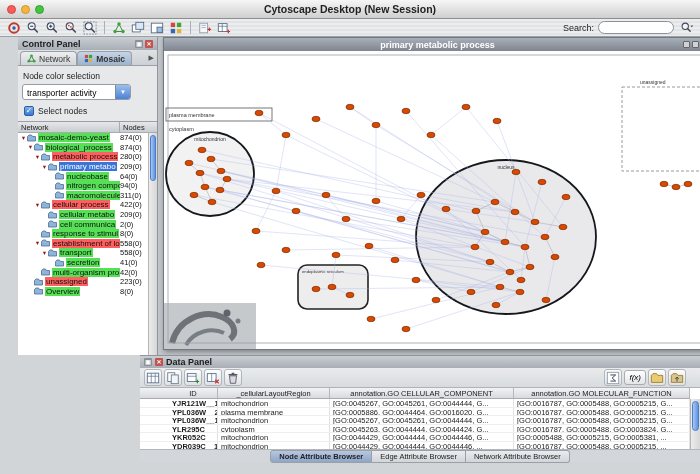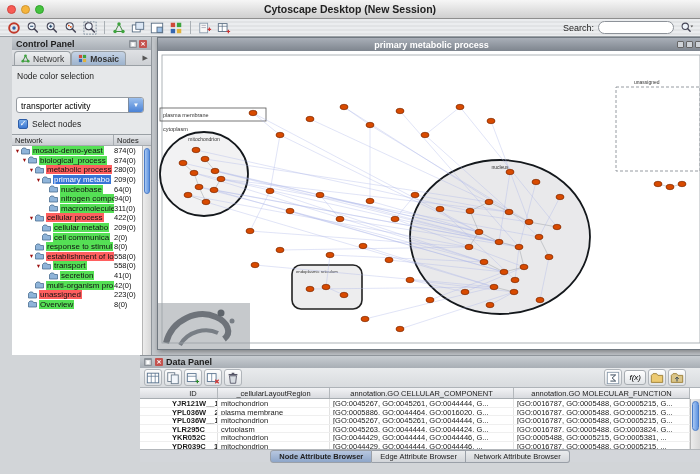--- a/index.html
+++ b/index.html
@@ -23,41 +23,41 @@
     background:repeating-linear-gradient(#ebedef 0 2px,#e1e3e5 2px 4px);
     border-bottom:1px solid #9aa0a5; display:flex; align-items:center; padding:0 5px; gap:1px; }
   .tb-btn { width:18px; height:16px; display:flex; align-items:center; justify-content:center; border-radius:3px; }
   .tb-sep { width:1px; height:13px; background:#aab0b5; margin:0 4px; }
   .search-wrap { margin-left:auto; display:flex; align-items:center; gap:4px; }
   .search-label { font-size:9px; color:#222; }
   .search-input { width:76px; height:13px; border:1px solid #8d9299; border-radius:7px; font-size:9px; padding:0 6px; background:#fff; outline:none; }
   .search-btn { width:17px; height:15px; display:flex; align-items:center; justify-content:center; }
 
   
-  .main { position:absolute; top:37px; left:12px; right:0; height:318px; }
+  .main { position:absolute; top:37px; left:18px; right:0; height:318px; }
   .control-panel { position:absolute; left:0; top:0; width:140px; height:318px;
     background:#e6e8ea; border-right:1px solid #8f959b; display:flex; flex-direction:column; }
   .panel-header { height:13px; flex:none; background:linear-gradient(#c9ced3,#a8aeb5);
     display:flex; align-items:center; padding:0 4px; font-size:9px; font-weight:bold; color:#1c1c1c; }
   .ph-icons { margin-left:auto; display:flex; gap:2px; }
   .ph-ic { width:8px; height:8px; font-size:6px; line-height:8px; text-align:center; color:#fff; border-radius:1px; }
   .ph-float { background:#8a9097; }
   .ph-close { background:#c4524e; }
 
   .cp-tabs { height:16px; flex:none; display:flex; align-items:flex-end;
     background:linear-gradient(#dfe1e4,#cdd0d4); border-bottom:1px solid #9aa0a5; padding-left:2px; }
   .cp-tab { height:14px; display:flex; align-items:center; gap:3px; padding:0 6px; font-size:8.5px;
     border:1px solid #9aa0a5; border-bottom:none; border-radius:4px 4px 0 0;
     background:linear-gradient(#eceef0,#d3d6d9); color:#333; }
   .cp-tab.selected { background:linear-gradient(#c6d4e6,#9db3cd); font-weight:bold; }
   .cp-tab-arrow { margin-left:auto; font-size:7px; color:#555; padding:0 3px 3px 0; }
 
   .cp-body { flex:none; padding:4px 4px 2px 4px; }
-  .section-label { font-size:8.5px; color:#222; margin:1px 0 16px 1px; }
-  .combo { display:flex; height:16px; border:1px solid #979ca2; border-radius:3px; background:#fff; overflow:hidden; width:128px; }
+  .section-label { font-size:8.5px; color:#222; margin:1px 0 3px 1px; }
+  .combo { display:flex; height:16px; border:1px solid #979ca2; border-radius:3px; background:#fff; overflow:hidden; width:109px; }
   .combo-text { flex:1; font-size:8.5px; padding:2.5px 4px 0; white-space:nowrap; overflow:hidden; }
   .combo-btn { width:15px; background:linear-gradient(#9cc0ee,#4a82d6); display:flex; align-items:center; justify-content:center;
     color:#fff; font-size:6px; border-left:1px solid #7a8aa0; }
   .checkbox-row { display:flex; align-items:center; gap:4px; margin:6px 0 3px 2px; }
   .checkbox { width:10px; height:10px; border-radius:2px; background:linear-gradient(#7fb0ea,#3a77d2);
     border:1px solid #2d5da8; color:#fff; font-size:8px; line-height:8px; text-align:center; }
   .checkbox-label { font-size:8.5px; color:#222; }
 
   .tree-wrap { flex:1; display:flex; flex-direction:column; border-top:1px solid #9aa0a5; background:#fff; position:relative; overflow:hidden; }
   .tree-header { height:11px; flex:none; display:flex; background:linear-gradient(#e5e7ea,#cacdd1);

